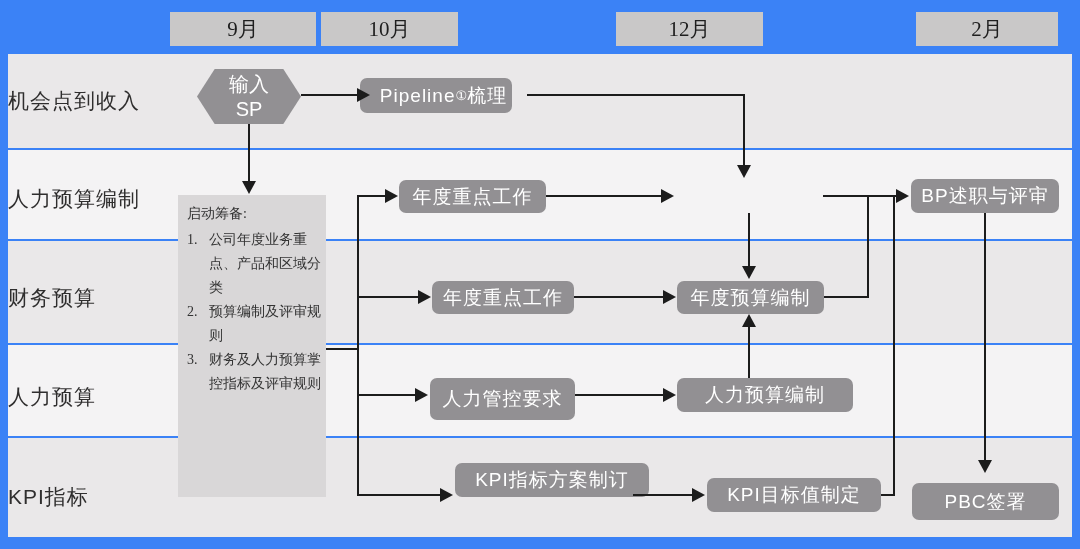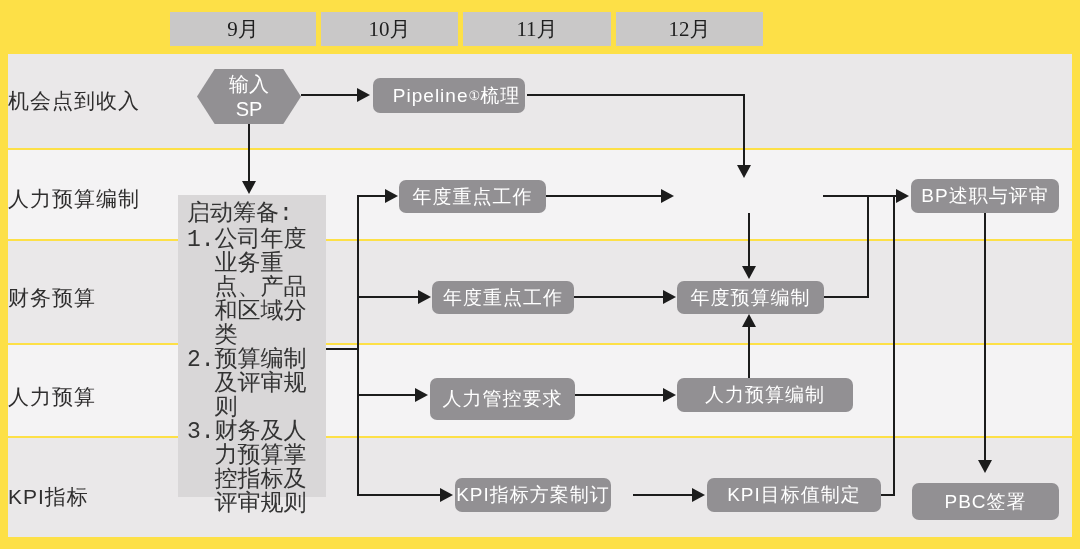--- a/index.html
+++ b/index.html
@@ -2,38 +2,38 @@
 <html style="--band-dark: #eae8e9; --band-light: #f4f3f4; --month-bg: #c9c8c8; --node-bg: #929093; --prep-bg: #d9d7d8; --line: #1c1c1c; --label: #2f2e2e; --node-text: #ffffff; --prep-text: #333333;"><head>
 <meta charset="utf-8">
 <style>
   :root{
     --band-dark:#eae8e9; --band-light:#f4f3f4; --month-bg:#c9c8c8;
     --node-bg:#929093; --prep-bg:#d9d7d8; --line:#1c1c1c;
     --label:#2f2e2e; --node-text:#ffffff; --prep-text:#333333;
   }
   *{margin:0;padding:0;box-sizing:border-box;}
   body{background:#ffffff;font-family:"Liberation Sans",sans-serif;}
-  .canvas{position:relative;width:1080px;height:549px;background:#fde047;overflow:hidden;}
+  .canvas{position:relative;width:1080px;height:549px;background:#3b82f6;overflow:hidden;}
   .band{position:absolute;left:8px;width:1064px;}
   .band.dark{background:var(--band-dark);}
   .band.light{background:var(--band-light);}
   .month{position:absolute;top:12px;height:34px;background:var(--month-bg);
     display:flex;align-items:center;justify-content:center;
     font-family:"Liberation Serif",serif;font-size:21px;color:#1e1e1e;}
   .lane-label{position:absolute;left:8px;font-size:21px;color:var(--label);
     letter-spacing:1px;white-space:nowrap;}
   .node{position:absolute;background:var(--node-bg);border-radius:7px;
     display:flex;align-items:center;justify-content:center;color:var(--node-text);
     font-size:19px;white-space:nowrap;letter-spacing:1px;}
   .hex{position:absolute;background:var(--node-bg);color:var(--node-text);
     display:flex;flex-direction:column;align-items:center;justify-content:center;
     font-size:20px;line-height:25px;
     clip-path:polygon(17% 0,83% 0,100% 50%,83% 100%,17% 100%,0 50%);}
   .prep{position:absolute;background:var(--prep-bg);color:var(--prep-text);
-    font-family:Liberation Mono, monospace;font-size:23px;line-height:24px;padding:7px 4px 6px 9px;}
+    font-family:Liberation Serif, serif;font-size:14px;line-height:24px;padding:7px 4px 6px 9px;}
   .prep .title{margin-bottom:2px;}
   .prep ol{list-style:none;}
   .prep li{display:flex;}
   .prep li .num{flex:0 0 22px;}
   .hline{position:absolute;height:2px;background:var(--line);}
   .vline{position:absolute;width:2px;background:var(--line);}
   .arr{position:absolute;width:0;height:0;}
   .arr.right{border-top:7px solid transparent;border-bottom:7px solid transparent;border-left:13px solid var(--line);}
   .arr.down{border-left:7px solid transparent;border-right:7px solid transparent;border-top:13px solid var(--line);}
   .arr.up{border-left:7px solid transparent;border-right:7px solid transparent;border-bottom:13px solid var(--line);}
@@ -45,35 +45,35 @@
 <div class="canvas">
 
   <div class="band dark" style="top:54px;height:94px;"></div>
   <div class="band light" style="top:150px;height:89px;"></div>
   <div class="band dark" style="top:241px;height:102px;"></div>
   <div class="band light" style="top:345px;height:91px;"></div>
   <div class="band dark" style="top:438px;height:99px;"></div>
 
   <div class="month" style="left:170px;width:146px;">9月</div>
   <div class="month" style="left:321px;width:137px;">10月</div>
-  <div class="month" style="left:463px;width:148px;">11月</div>
   <div class="month" style="left:616px;width:147px;">12月</div>
+  <div class="month" style="left:916px;width:142px;">2月</div>
 
   <div class="lane-label" style="top:87px;">机会点到收入</div>
   <div class="lane-label" style="top:185px;">人力预算编制</div>
   <div class="lane-label" style="top:383px;">人力预算</div>
   <div class="lane-label" style="top:284px;">财务预算</div>
   <div class="lane-label" style="top:483px;text-align:center;">KPI指标</div>
 
   <div class="hex" style="left:197px;top:69px;width:104px;height:55px;">
     <span>输入</span>
     <span>SP</span>
   </div>
 
-  <div class="node" style="left:373px;top:78px;width:152px;height:35px;padding-left:15px;">
+  <div class="node" style="left:360px;top:78px;width:152px;height:35px;padding-left:15px;">
     <span>Pipeline</span>
       <sup class="circ">①</sup>
       <span>梳理</span>
   </div>
 
   <div class="prep" style="left:178px;top:195px;width:148px;height:302px;">
     <div class="title">启动筹备:</div>
     <ol>
       <li>
           <span class="num">1.</span>
@@ -89,21 +89,21 @@
         </li>
     </ol>
   </div>
 
   <div class="node" style="left:399px;top:180px;width:147px;height:33px;">年度重点工作</div>
   <div class="node" style="left:911px;top:179px;width:148px;height:34px;">BP述职与评审</div>
   <div class="node" style="left:432px;top:281px;width:142px;height:33px;">年度重点工作</div>
   <div class="node" style="left:677px;top:281px;width:147px;height:33px;">年度预算编制</div>
   <div class="node" style="left:430px;top:378px;width:145px;height:42px;">人力管控要求</div>
   <div class="node" style="left:677px;top:378px;width:176px;height:34px;">人力预算编制</div>
-  <div class="node" style="left:455px;top:478px;width:156px;height:34px;">KPI指标方案制订</div>
+  <div class="node" style="left:455px;top:463px;width:194px;height:34px;">KPI指标方案制订</div>
   <div class="node" style="left:707px;top:478px;width:174px;height:34px;">KPI目标值制定</div>
   <div class="node" style="left:912px;top:483px;width:147px;height:37px;">PBC签署</div>
 
   <div class="hline" style="left:301px;top:94px;width:57px;"></div>
   <div class="arr right" style="left:357px;top:88px;"></div>
 
   <div class="vline" style="left:248px;top:124px;height:58px;"></div>
   <div class="arr down" style="left:242px;top:181px;"></div>
 
   <div class="hline" style="left:527px;top:94px;width:218px;"></div>

